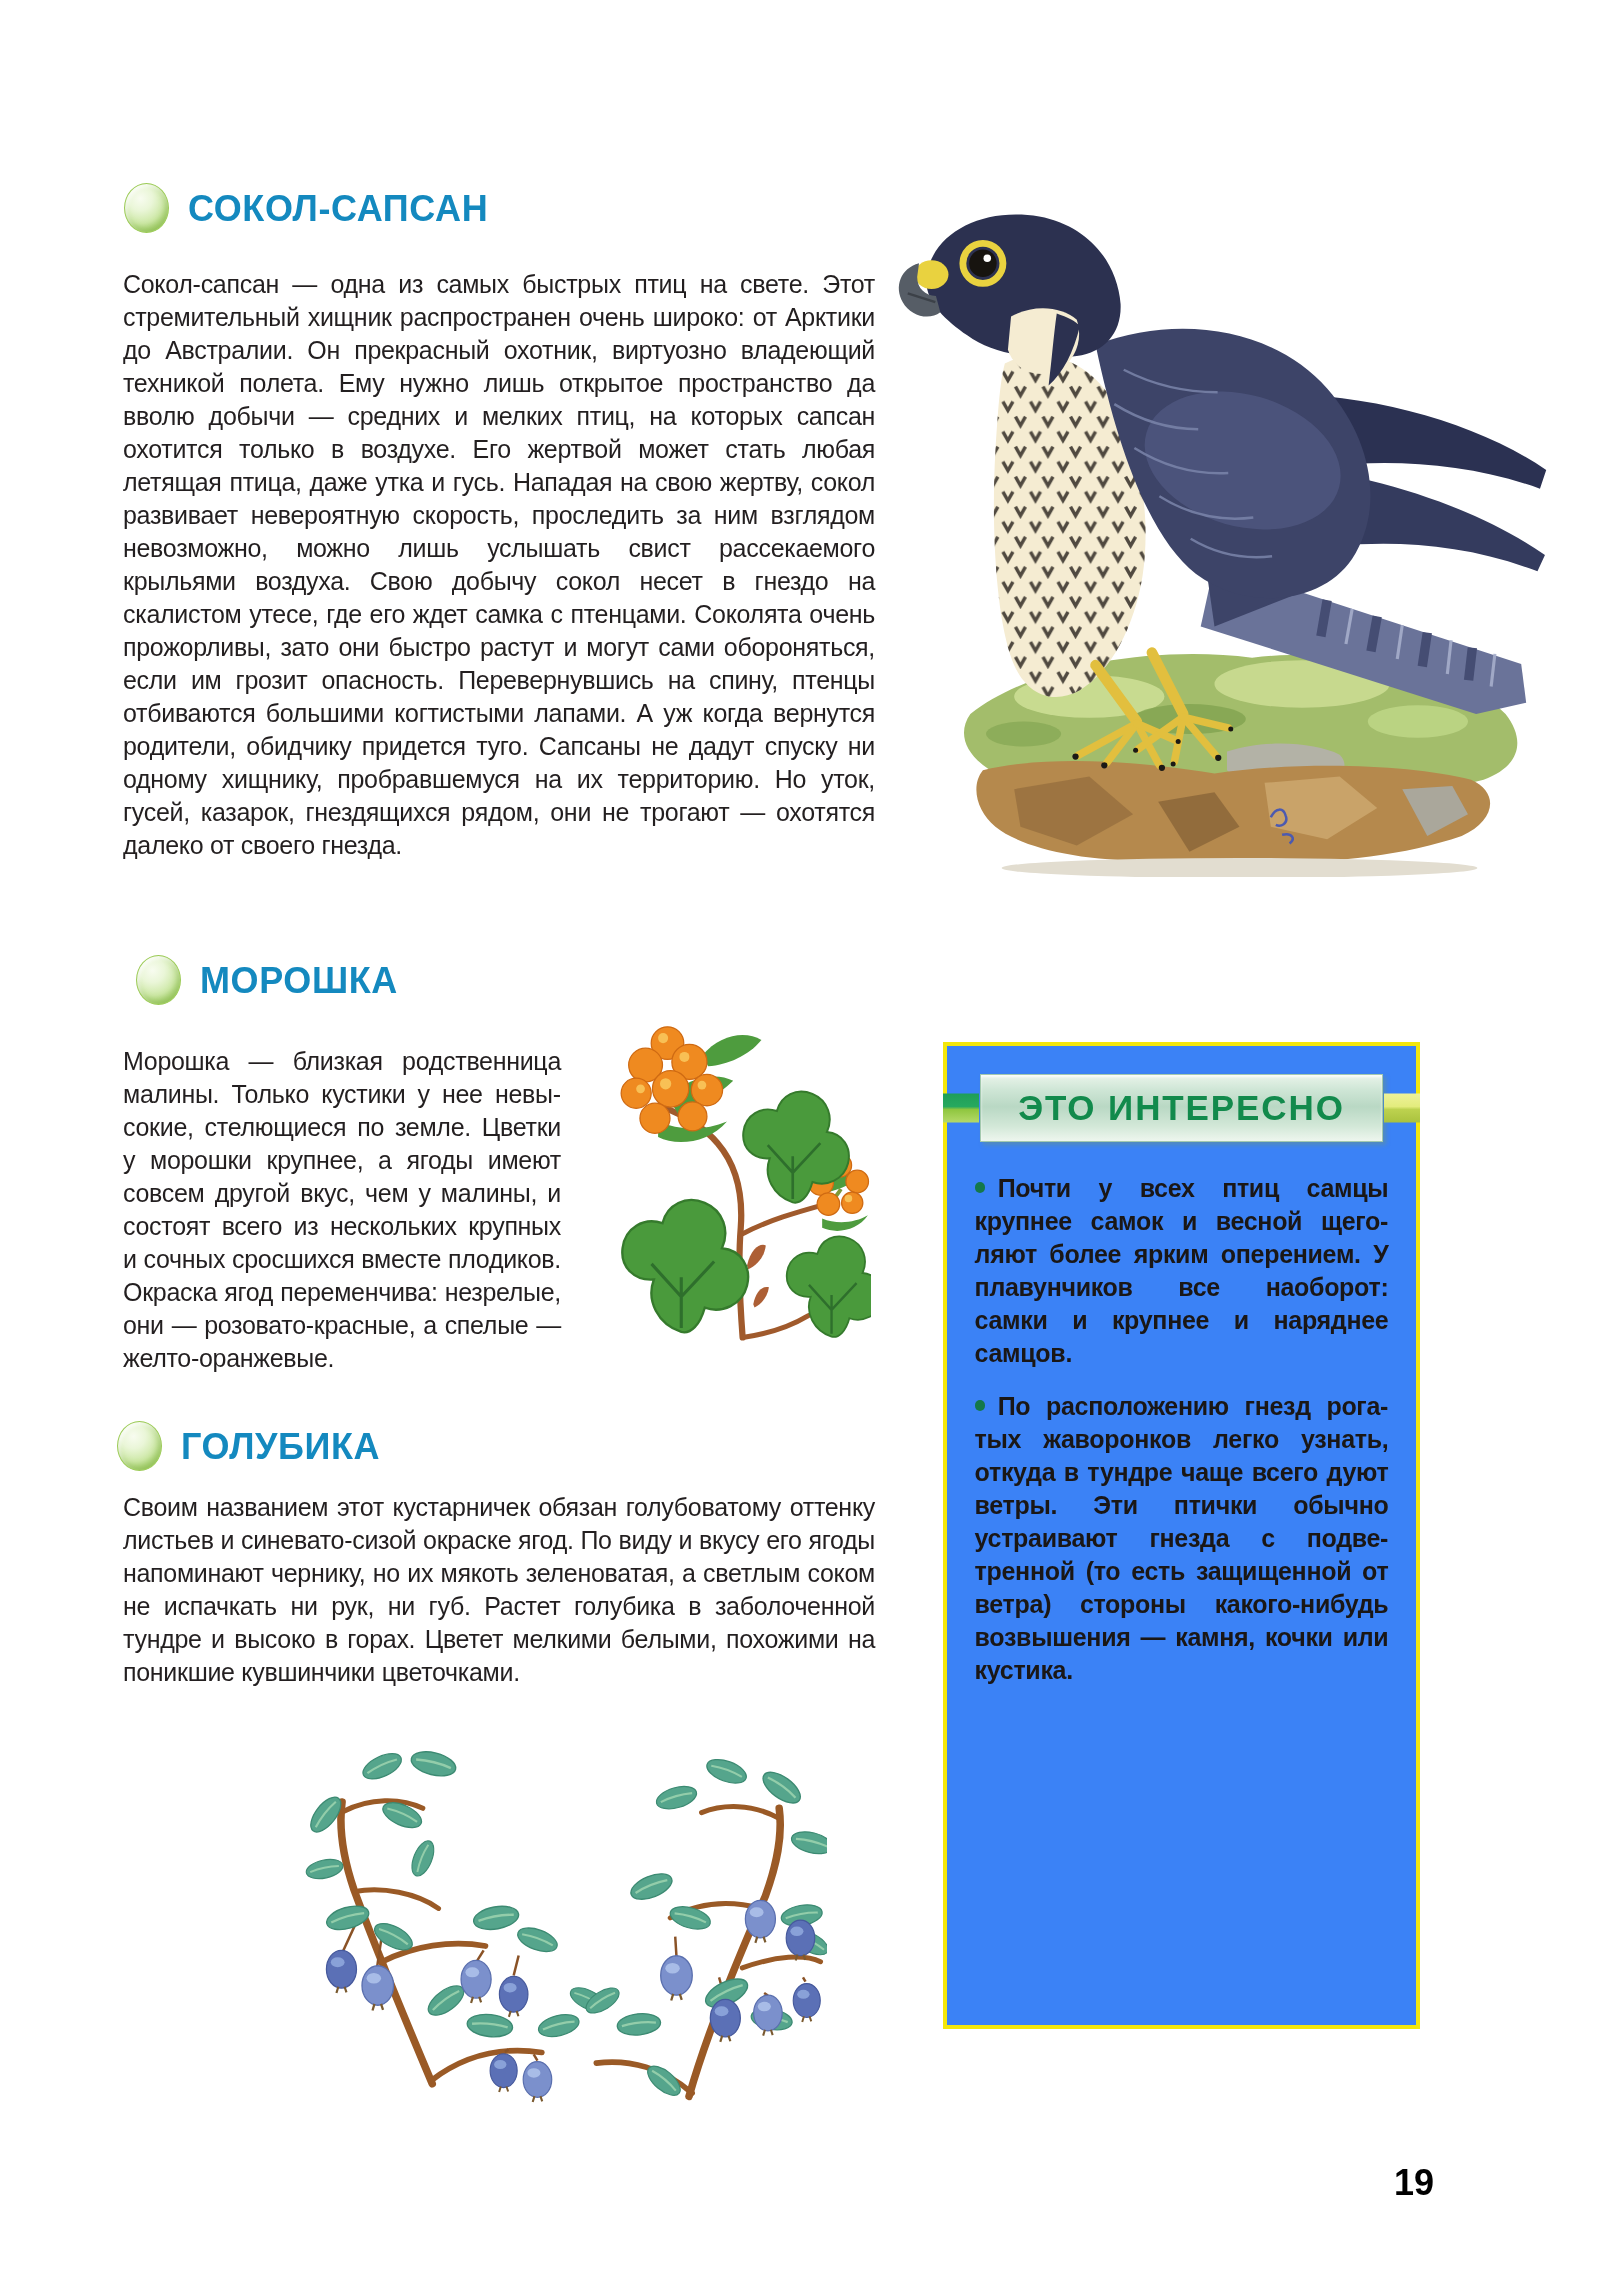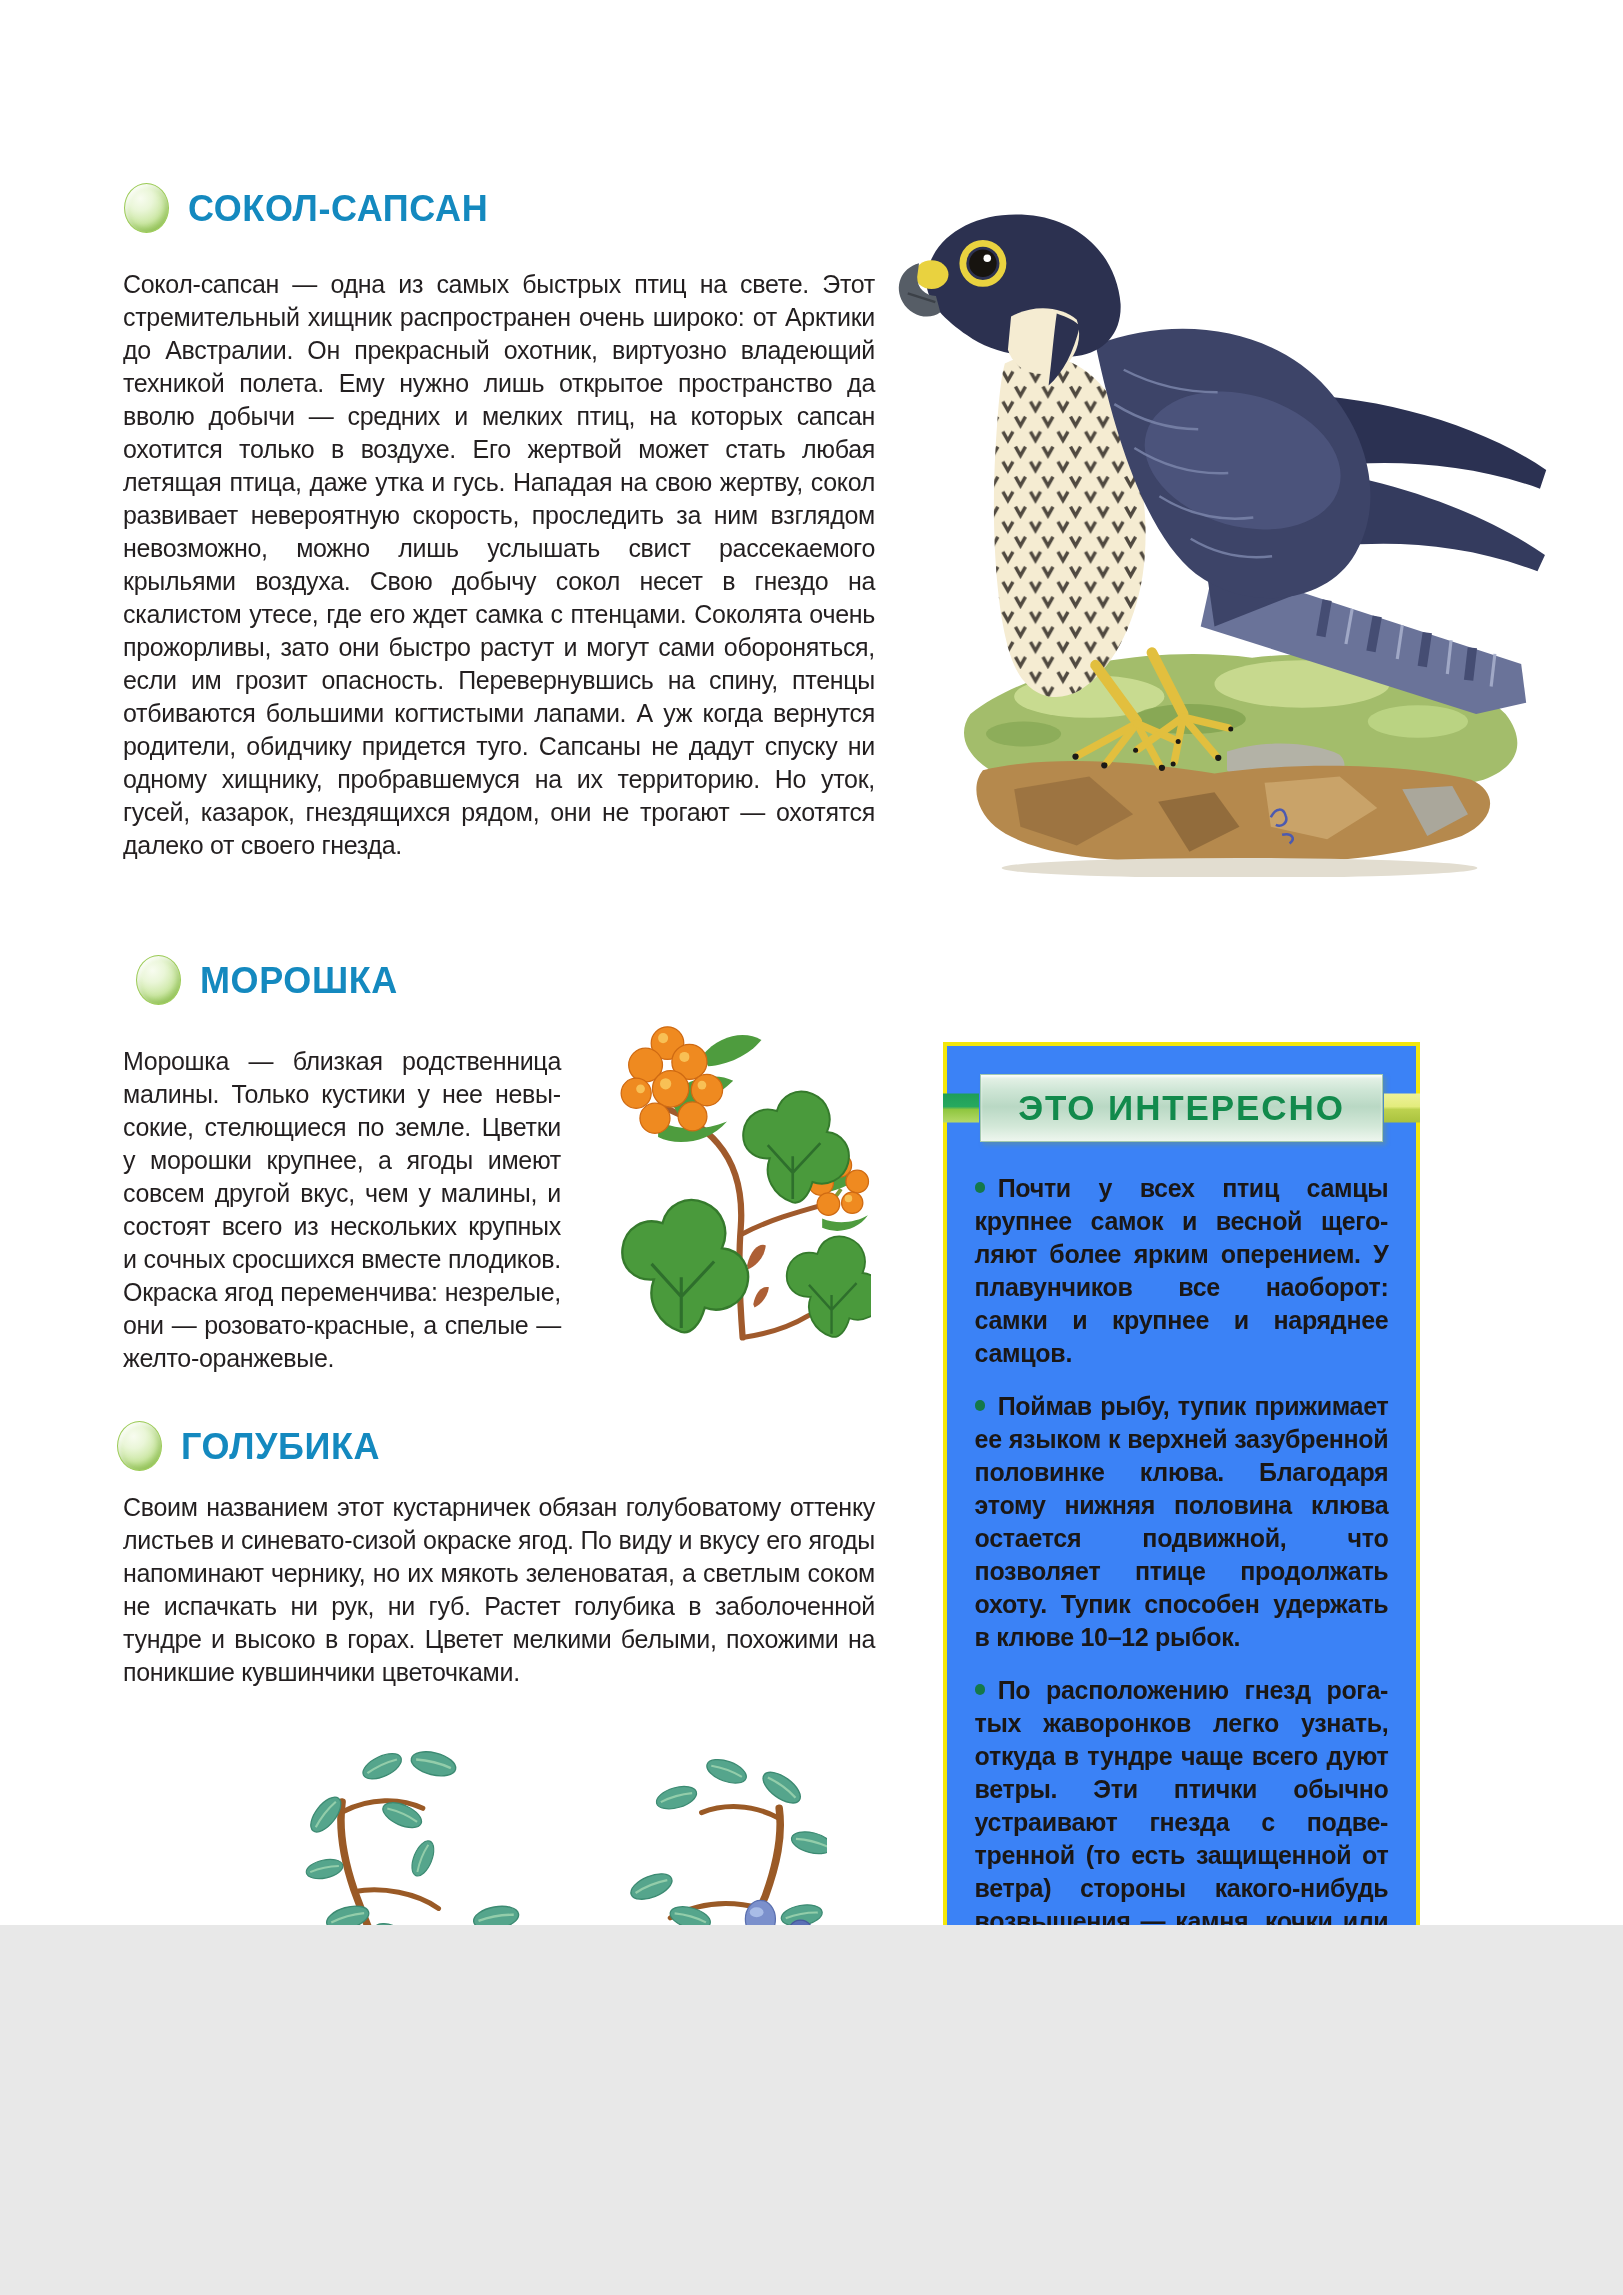--- a/index.html
+++ b/index.html
@@ -1,18 +1,18 @@
 <!DOCTYPE html>
 <html lang="ru" style="font-size:10px"><head>
 <meta charset="utf-8">
 <style>
   html,body{margin:0;padding:0;background:#e8e8e8;}
   .page{
     position:relative;
-    width:1623px;height:1925px;
+    width:1623px;height:2295px;
     background:#ffffff;
     font-family:"Liberation Sans","DejaVu Sans",sans-serif;
     color:#231f20;
     overflow:hidden;
   }
   .abs{position:absolute;}
   
   .section-head{display:flex;align-items:center;gap:19px;}
   .sphere{
     width:43px;height:48px;border-radius:50%;
@@ -352,23 +352,20 @@
   <div class="abs info-box">
     <div class="banner">
       <span class="ribbon left"></span>
       <span class="ribbon right"></span>
       <span class="banner-title">ЭТО ИНТЕРЕСНО</span>
     </div>
     <p class="box-para">
       <span class="dot"></span><span>Почти у всех птиц самцы крупнее самок и весной щего­ляют более ярким оперением. У плавунчиков все наоборот: самки и крупнее и наряднее самцов.</span>
     </p>
     <p class="box-para">
-      <span class="dot"></span><span>Поймав рыбу, тупик при­жимает ее языком к верхней зазубренной половинке клю­ва. Благодаря этому нижняя половина клюва остается по­движной, что позволяет пти­це продолжать охоту. Тупик способен удержать в клюве 10–12 рыбок.</span>
-    </p>
-    <p class="box-para">
       <span class="dot"></span><span>По расположению гнезд рога­тых жаворонков легко узнать, откуда в тундре чаще всего дуют ветры. Эти птички обыч­но устраивают гнезда с подве­тренной (то есть защищенной от ветра) стороны какого-нибудь возвышения — камня, кочки или кустика.</span>
     </p>
   </div>
 
   <div class="abs page-number" style="left:1365px;top:2162px;width:69px;">19</div>
 
 </div>
 
 
 </body></html>

